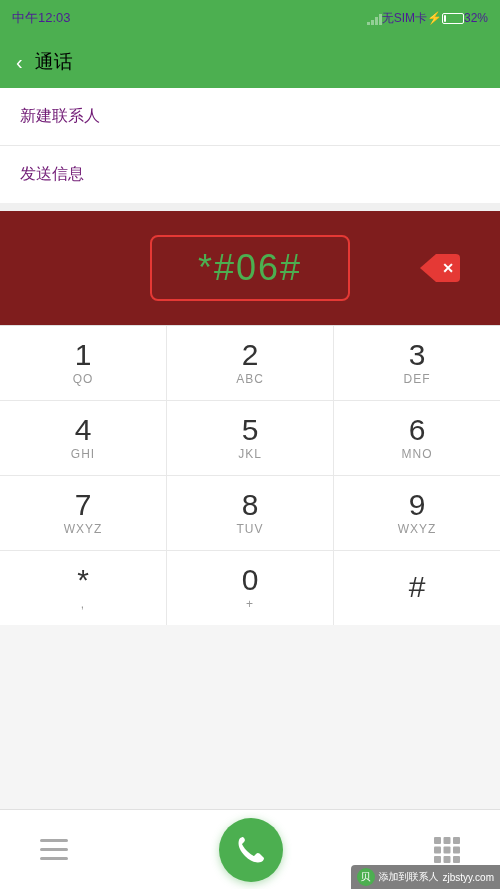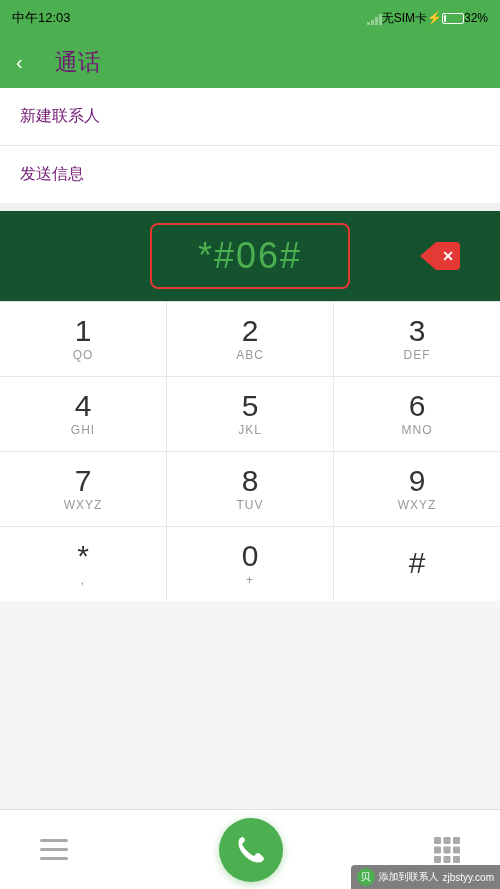--- a/index.html
+++ b/index.html
@@ -14,21 +14,21 @@
 
     
     .status-bar {
       width: 100%;
       height: 36px;
       background: #4CAF50;
       display: flex;
       align-items: center;
       justify-content: space-between;
       padding: 0 12px;
-      color: #000000;
+      color: #4c1d95;
       font-size: 13px;
     }
     .status-left { font-size: 13px; font-weight: 500; }
     .status-right {
       display: flex;
       align-items: center;
       font-size: 12px;
     }
     .battery-body {
       width: 22px;
@@ -56,24 +56,23 @@
       align-items: center;
       padding: 0 16px;
       gap: 12px;
     }
     .back-arrow {
       color: white;
       font-size: 20px;
       cursor: pointer;
     }
     .header-title {
-      color: #701a75;
-      font-size: 23px;
+      color: #000000;
+      font-size: 19px;
       font-weight: 500;
-      margin-left: 20px;
     }
 
     
     .menu-container {
       background: white;
       width: 100%;
     }
     .menu-item {
       padding: 18px 20px;
       font-size: 16px;
@@ -85,25 +84,25 @@
       border-bottom: none;
     }
 
     .section-divider {
       height: 8px;
       background: #f0f0f0;
     }
 
     
     .dial-display-container {
-      background: #14532d;
+      background: #7f1d1d;
       display: flex;
       align-items: flex-end;
       justify-content: center;
-      padding: 12px 20px;
+      padding: 24px 20px;
       position: relative;
     }
     .dial-display {
       border: 2px solid #e53935;
       border-radius: 8px;
       padding: 10px 30px;
       min-width: 200px;
       text-align: center;
     }
     .dial-number {

